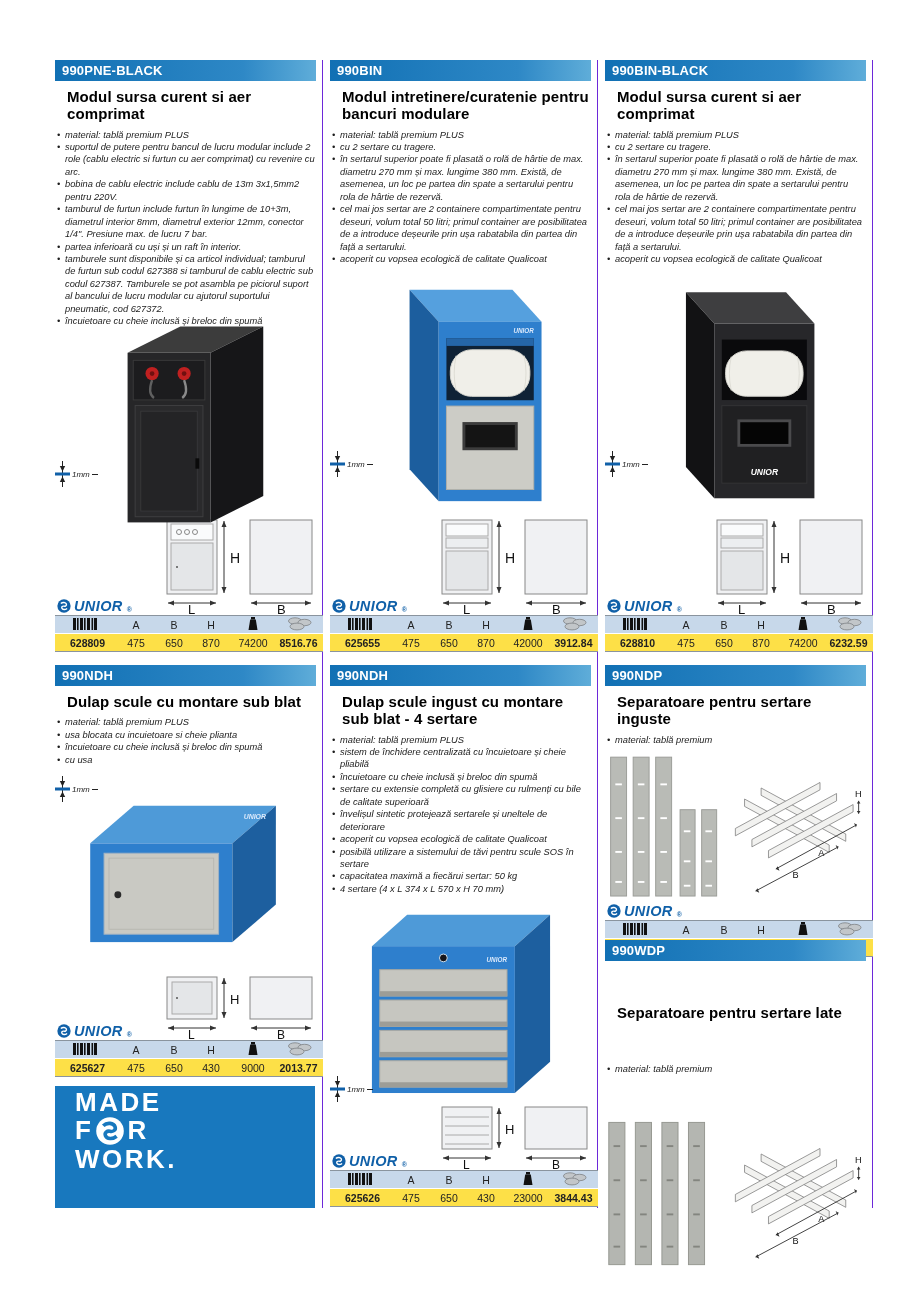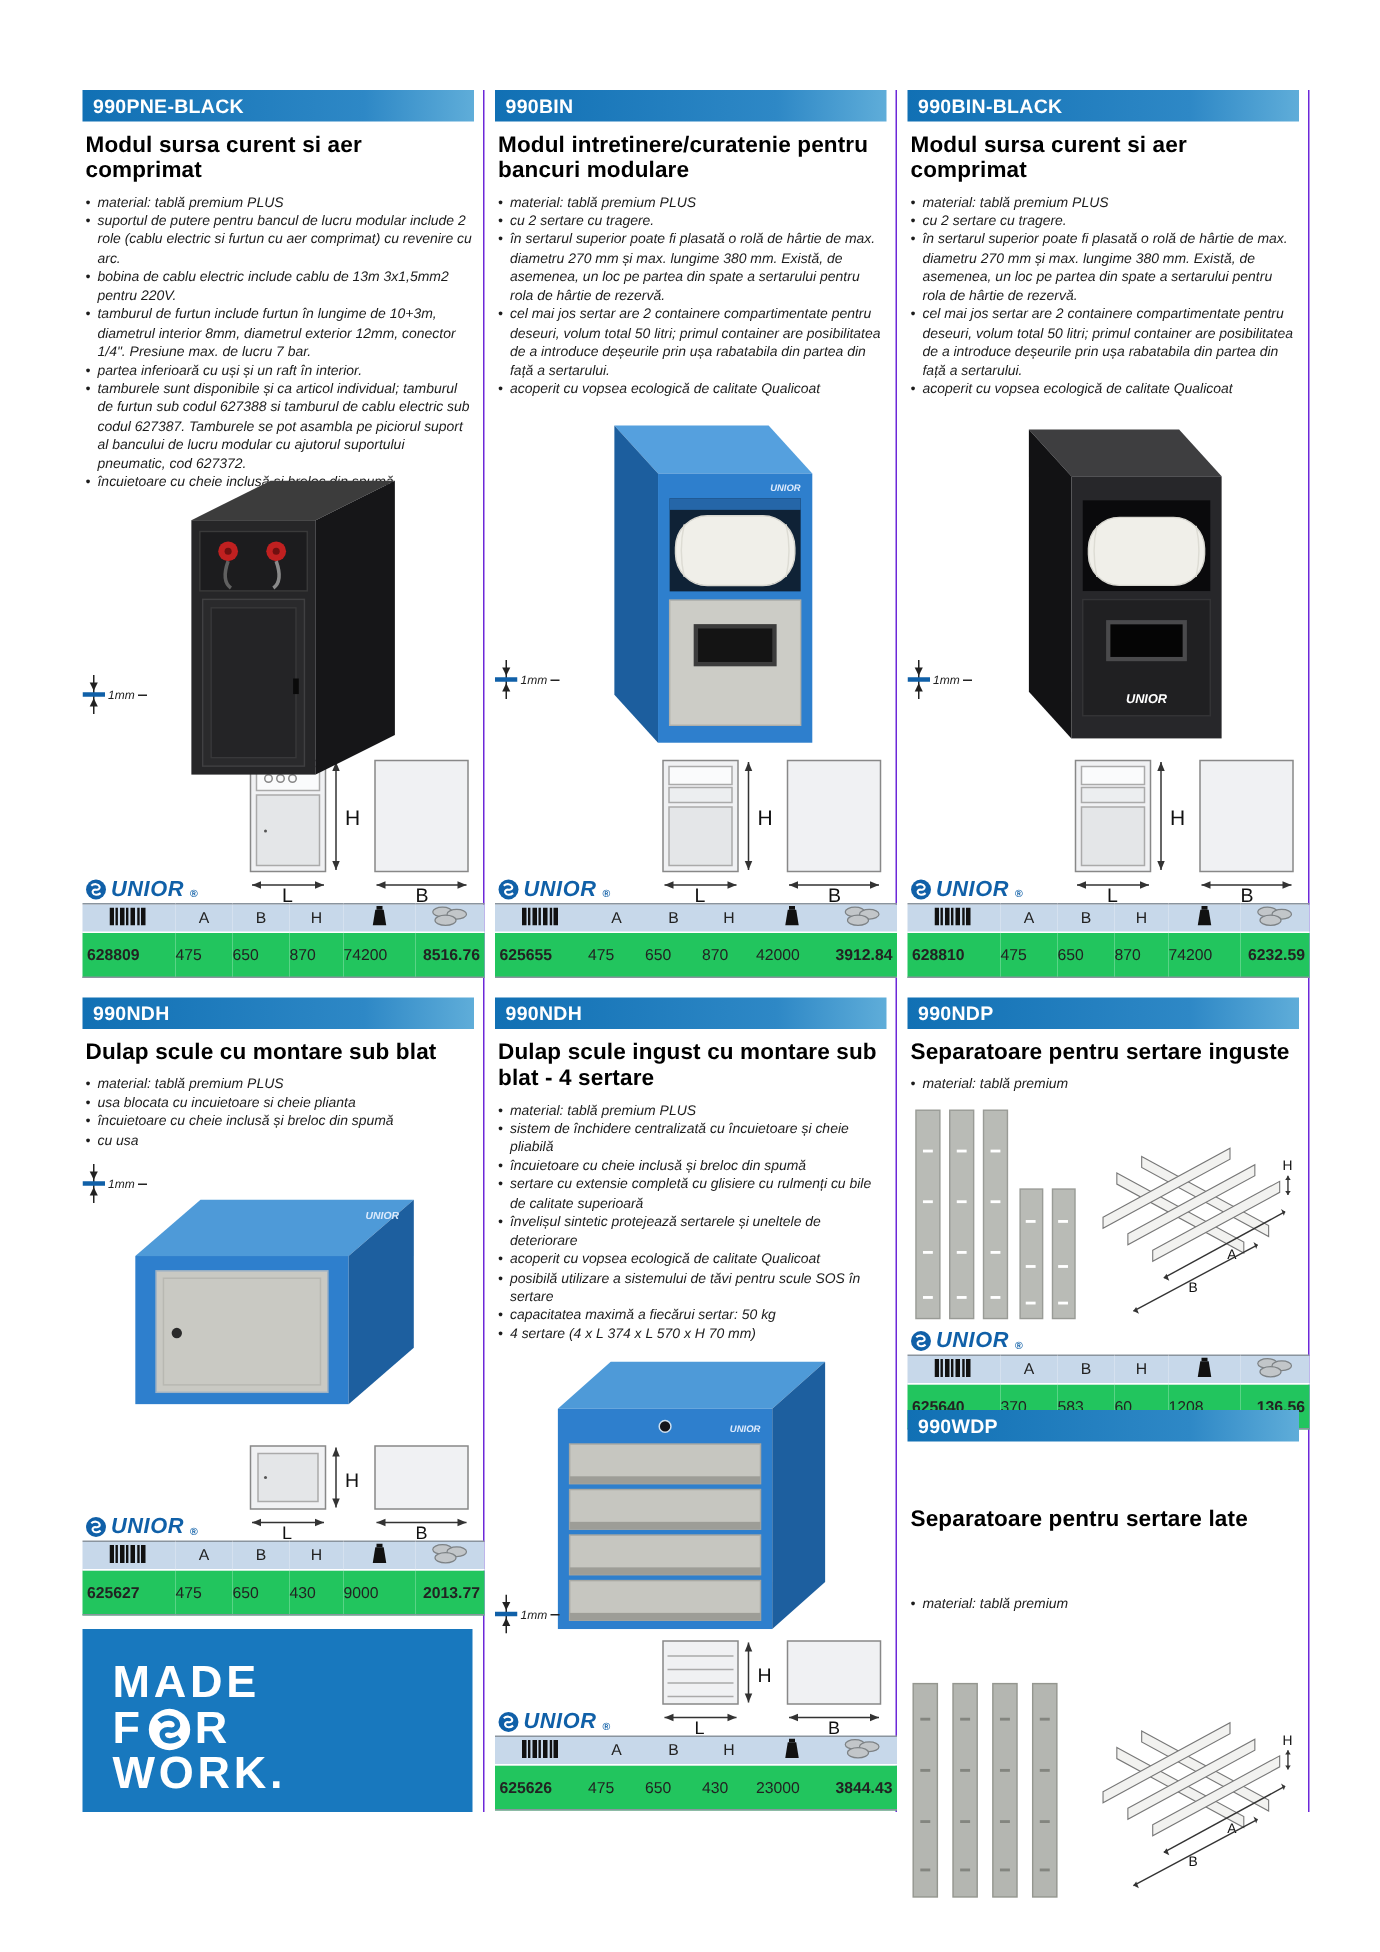--- a/index.html
+++ b/index.html
@@ -4,40 +4,40 @@
 <style>
   * { margin:0; padding:0; box-sizing:border-box; }
   html,body { background:#fff; }
   body { width:920px; height:1301px; position:relative; font-family:"Liberation Sans", sans-serif; color:#111; }
   .page { position:absolute; left:55px; top:60px; width:818px; display:flex; gap:7px; }
   .col { width:268px; display:flex; flex-direction:column; gap:13px; border-right:1px solid #6d28d9; }
   .sec { display:flex; flex-direction:column; padding-right:6px; }
   .h592{height:592px} .h412{height:412px} .h542{height:542px} .h267{height:267px}
   .sec-header { height:21px; background:linear-gradient(90deg,#1170b4 0%,#2e88c6 72%,#5fadd9 100%);
     color:#fff; font-weight:bold; font-size:13px; line-height:21px; padding:0 7px; letter-spacing:.2px; }
-  .title { font-size:15px; font-weight:bold; color:#000; margin:7px 0 4px 2px; line-height:1.15; letter-spacing:.1px; }
+  .title { font-size:15px; font-weight:bold; color:#000; margin:7px 0 4px 12px; line-height:1.15; letter-spacing:.1px; }
   .bullets { list-style:none; margin:2px 0 2px 2px; font-style:italic; font-size:9.3px; line-height:1.34; color:#1c1c1c; }
   .bullets li { padding-left:8px; position:relative; }
   .bullets li::before { content:"•"; position:absolute; left:0; top:0; }
   .img-wrap { flex:1; display:flex; align-items:center; justify-content:center; position:relative; min-height:0; }
   .thick { position:absolute; left:0; display:flex; align-items:center; gap:2px; font-size:8px; font-style:italic; color:#222; }
   .thick.low { bottom:16%; } .thick.top { top:8px; } .thick.bot { bottom:2px; }
   .thick .dash { width:6px; height:1px; background:#222; }
   .sec-bottom { display:flex; justify-content:space-between; align-items:flex-end; margin-top:2px; }
   .unior { display:flex; align-items:flex-end; gap:3px; color:#1060a8; font-weight:bold; font-style:italic;
     font-size:14.5px; letter-spacing:.4px; line-height:1; padding:0 0 2px 2px; }
   .unior .reg { font-size:7px; font-style:normal; vertical-align:super; line-height:1; margin-left:1px; }
   table.spec { width:100%; border-collapse:collapse; margin-top:auto; border-top:1px solid #8a949e; border-bottom:1px solid #8a949e; table-layout:fixed; }
   table.spec th { background:#c7d8ea; height:18px; font-size:10.5px; font-weight:normal; color:#222; text-align:center; border-bottom:1px solid #fff; vertical-align:middle; }
-  table.spec td { background:#22c55e; height:30px; font-size:10.5px; vertical-align:middle; color:#222; }
+  table.spec td { background:#fde047; height:18px; font-size:10.5px; text-align:center; vertical-align:middle; color:#222; }
   td.code { font-weight:bold; text-align:left; padding-left:3px; color:#000; }
   td.price { font-weight:bold; text-align:right; padding-right:3px; color:#000; }
   .row-img { display:flex; align-items:flex-start; justify-content:space-between; margin:6px 0 2px 0; }
-  .mfw { width:260px; height:122px; background:#1878be; color:#fff; padding:21px 0 0 20px;
-    font-weight:bold; font-size:30px; letter-spacing:2.5px; line-height:1.02; }
+  .mfw { width:260px; height:122px; background:#1878be; color:#fff; padding:3px 0 0 20px;
+    font-weight:bold; font-size:26px; letter-spacing:2.5px; line-height:1.02; }
   .mfw .l2 { display:flex; align-items:center; gap:1px; }
   .dim text, .iso text { font-family:"Liberation Sans",sans-serif; }
 </style>
 </head>
 <body>
 
 <div class="page">
 
   <div class="col">
 

